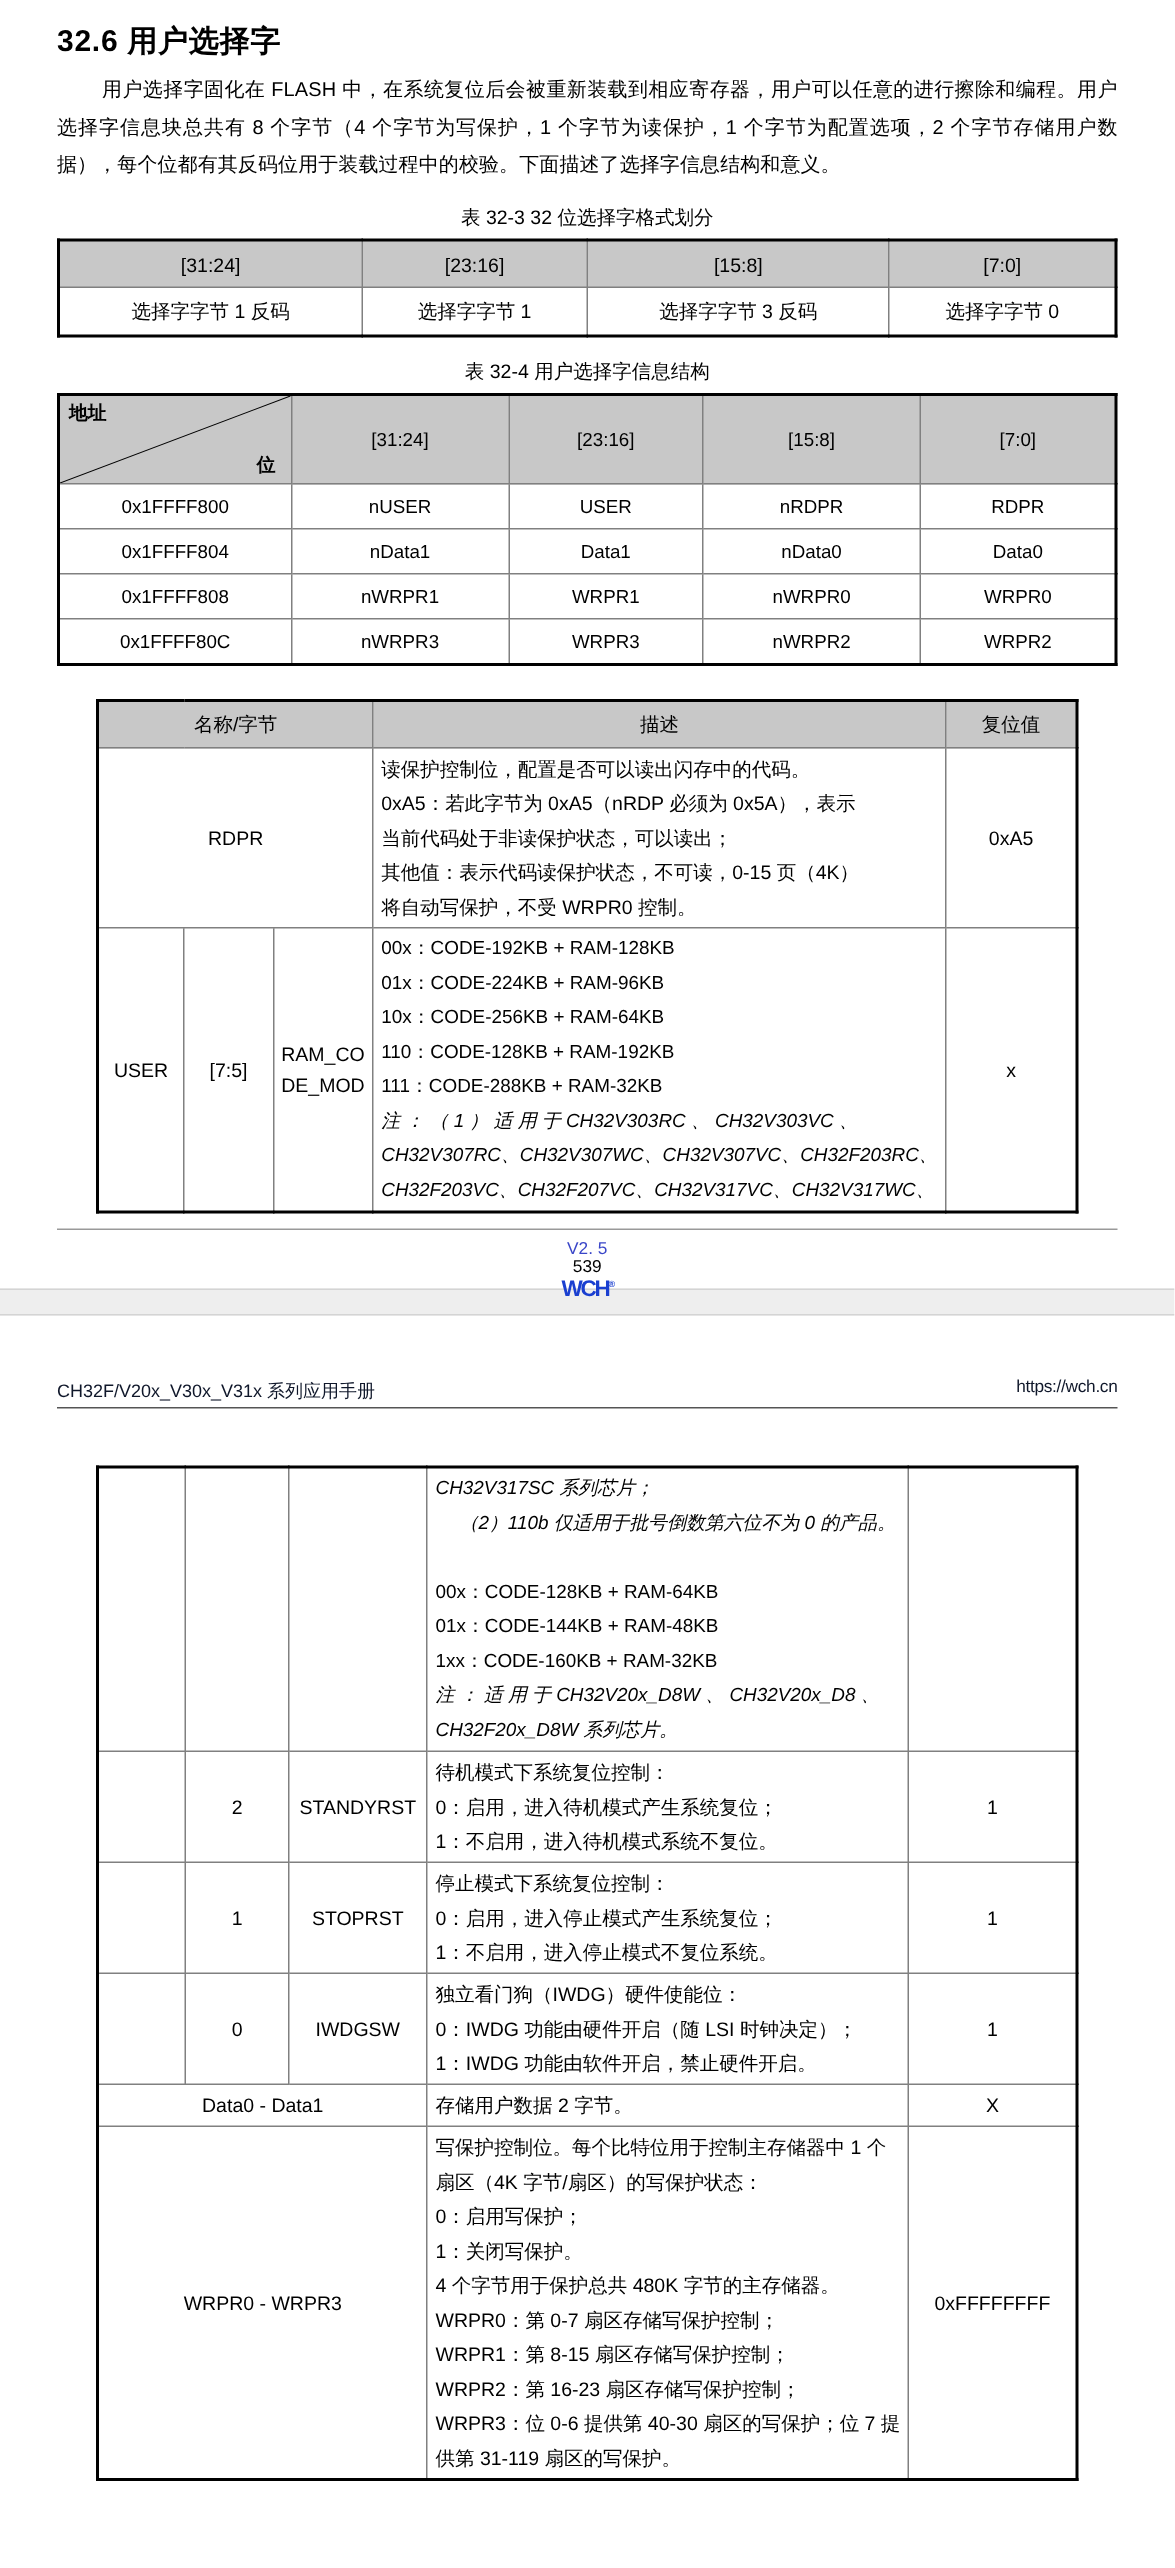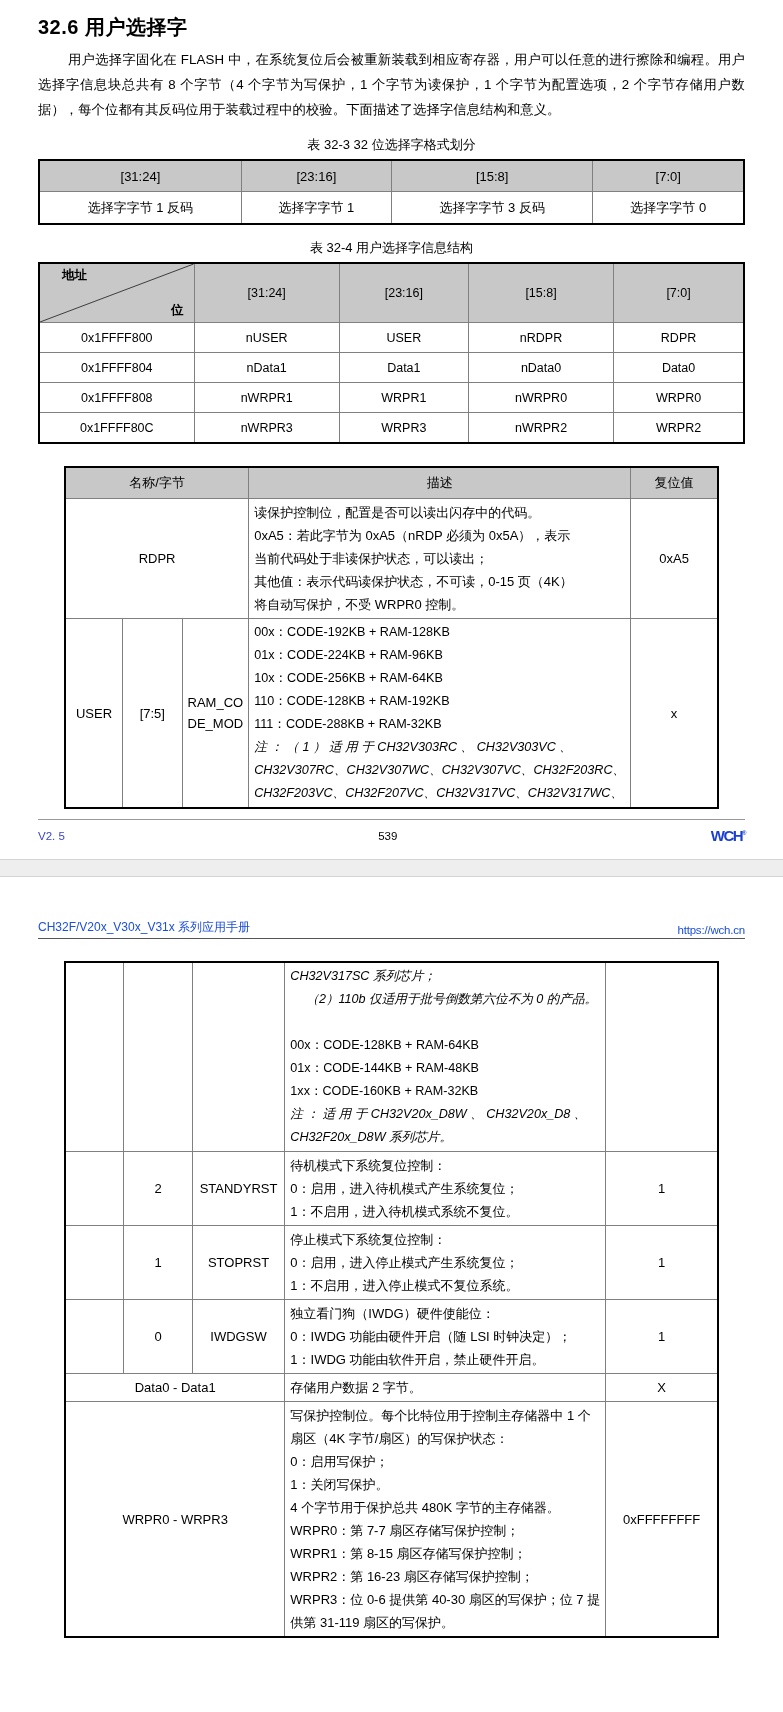--- a/index.html
+++ b/index.html
@@ -86,21 +86,21 @@
     height: 58px;
     width: 22%;
     padding: 0 !important;
     overflow: hidden;
   }
   .corner-cell .diag {
     position: absolute;
     left: 0; top: 0; width: 100%; height: 100%;
   }
   .corner-cell .lbl-a {
-    position: absolute; left: 22px; top: 3px; font-size: 12.5px;
+    position: absolute; left: 6px; top: 3px; font-size: 12.5px;
   }
   .corner-cell .lbl-b {
     position: absolute; right: 10px; bottom: 3px; font-size: 12.5px;
   }
 
   
   .tmain { font-size: 13px; }
   .tmain td, .tmain th { padding: 3px 7px; }
   .tmain .desc { text-align: left; line-height: 23px; }
   .tmain .desc div { white-space: nowrap; }
@@ -112,39 +112,39 @@
     border-top: 1px solid #999;
     margin-top: 10px;
   }
   .footer {
     display: flex;
     align-items: center;
     justify-content: space-between;
     font-size: 11.5px;
     color: #3a46c8;
     padding-top: 7px;
+    flex-direction: column;
   }
   .footer .pno { color: #000; font-size: 11.5px; }
   .wch-logo {
     font-weight: bold;
     font-size: 15px;
     color: #1a3fd0;
     letter-spacing: -1.5px;
     font-family: "Liberation Sans", sans-serif;
     position: relative;
   }
   .wch-logo sup { font-size: 6px; vertical-align: super; }
 
   
   .p2head {
     display: flex;
     justify-content: space-between;
-    align-items: flex-end;
     font-size: 12px;
-    color: #1d4ed8;
+    color: #0f172a;
     border-bottom: 1px solid #555;
     padding-bottom: 2px;
     margin-top: 42px;
   }
   .p2head .url { font-size: 11.5px; letter-spacing: -0.2px; }
 
   .spacer-20 { height: 22px; }
 
   .col-a { width: 52px; }
   .col-b { width: 62px; }
@@ -279,21 +279,21 @@
 
 <div class="page page-2">
 
   <div class="p2head">
     <span>CH32F/V20x_V30x_V31x 系列应用手册</span>
     <span class="url">https://wch.cn</span>
   </div>
 
   <div class="spacer-20"></div>
 
-  <table class="heavy tmain" style="width:655px;margin:0 auto;">
+  <table class="heavy tmain" style="width:655px;margin:16px auto;">
     <tbody>
         <tr>
       <td class="col-a"></td>
       <td class="col-b"></td>
       <td class="col-c"></td>
       <td class="desc">
         <div class="ital code-line">CH32V317SC 系列芯片；</div>
         <div class="ital code-line" style="padding-left:16px">（2）110b 仅适用于批号倒数第六位不为 0 的产品。</div>
         <div style="height:23px"></div>
         <div class="code-line">00x：CODE-128KB + RAM-64KB</div>
@@ -349,21 +349,21 @@
     </tr>
 
     <tr>
       <td class="c" colspan="3">WRPR0 - WRPR3</td>
       <td class="desc">
         <div>写保护控制位。每个比特位用于控制主存储器中 1 个</div>
         <div>扇区（4K 字节/扇区）的写保护状态：</div>
         <div>0：启用写保护；</div>
         <div>1：关闭写保护。</div>
         <div>4 个字节用于保护总共 480K 字节的主存储器。</div>
-        <div>WRPR0：第 7-7 扇区存储写保护控制；</div>
+        <div>WRPR0：第 0-7 扇区存储写保护控制；</div>
         <div>WRPR1：第 8-15 扇区存储写保护控制；</div>
         <div>WRPR2：第 16-23 扇区存储写保护控制；</div>
         <div>WRPR3：位 0-6 提供第 40-30 扇区的写保护；位 7 提</div>
         <div>供第 31-119 扇区的写保护。</div>
       </td>
       <td class="c col-e">0xFFFFFFFF</td>
     </tr>
   </tbody>
     </table>
 

